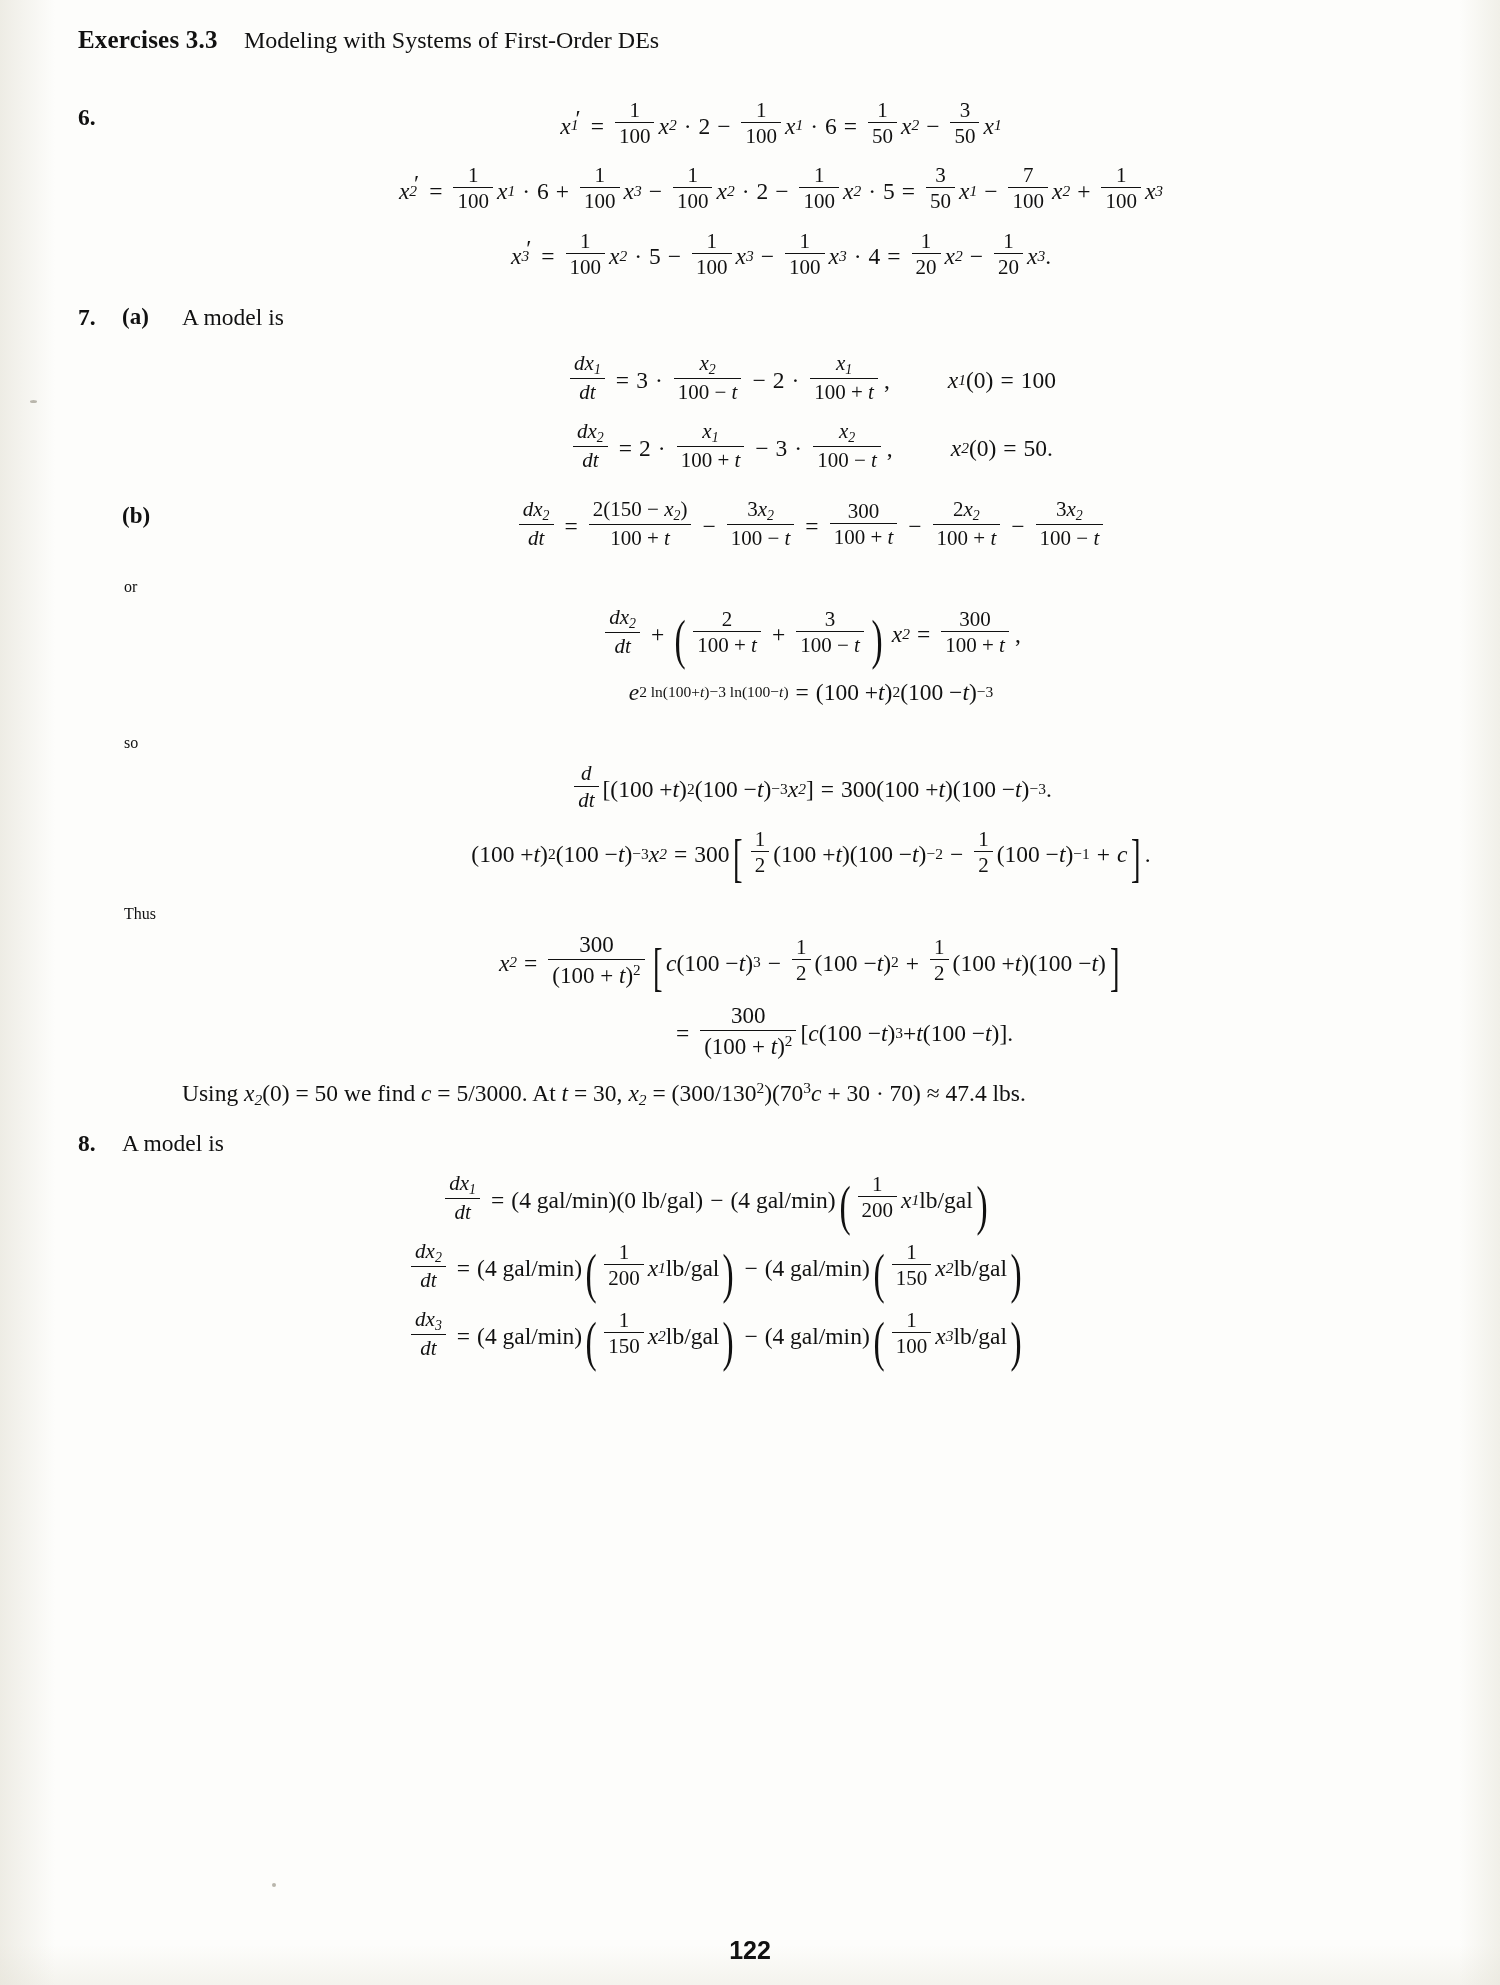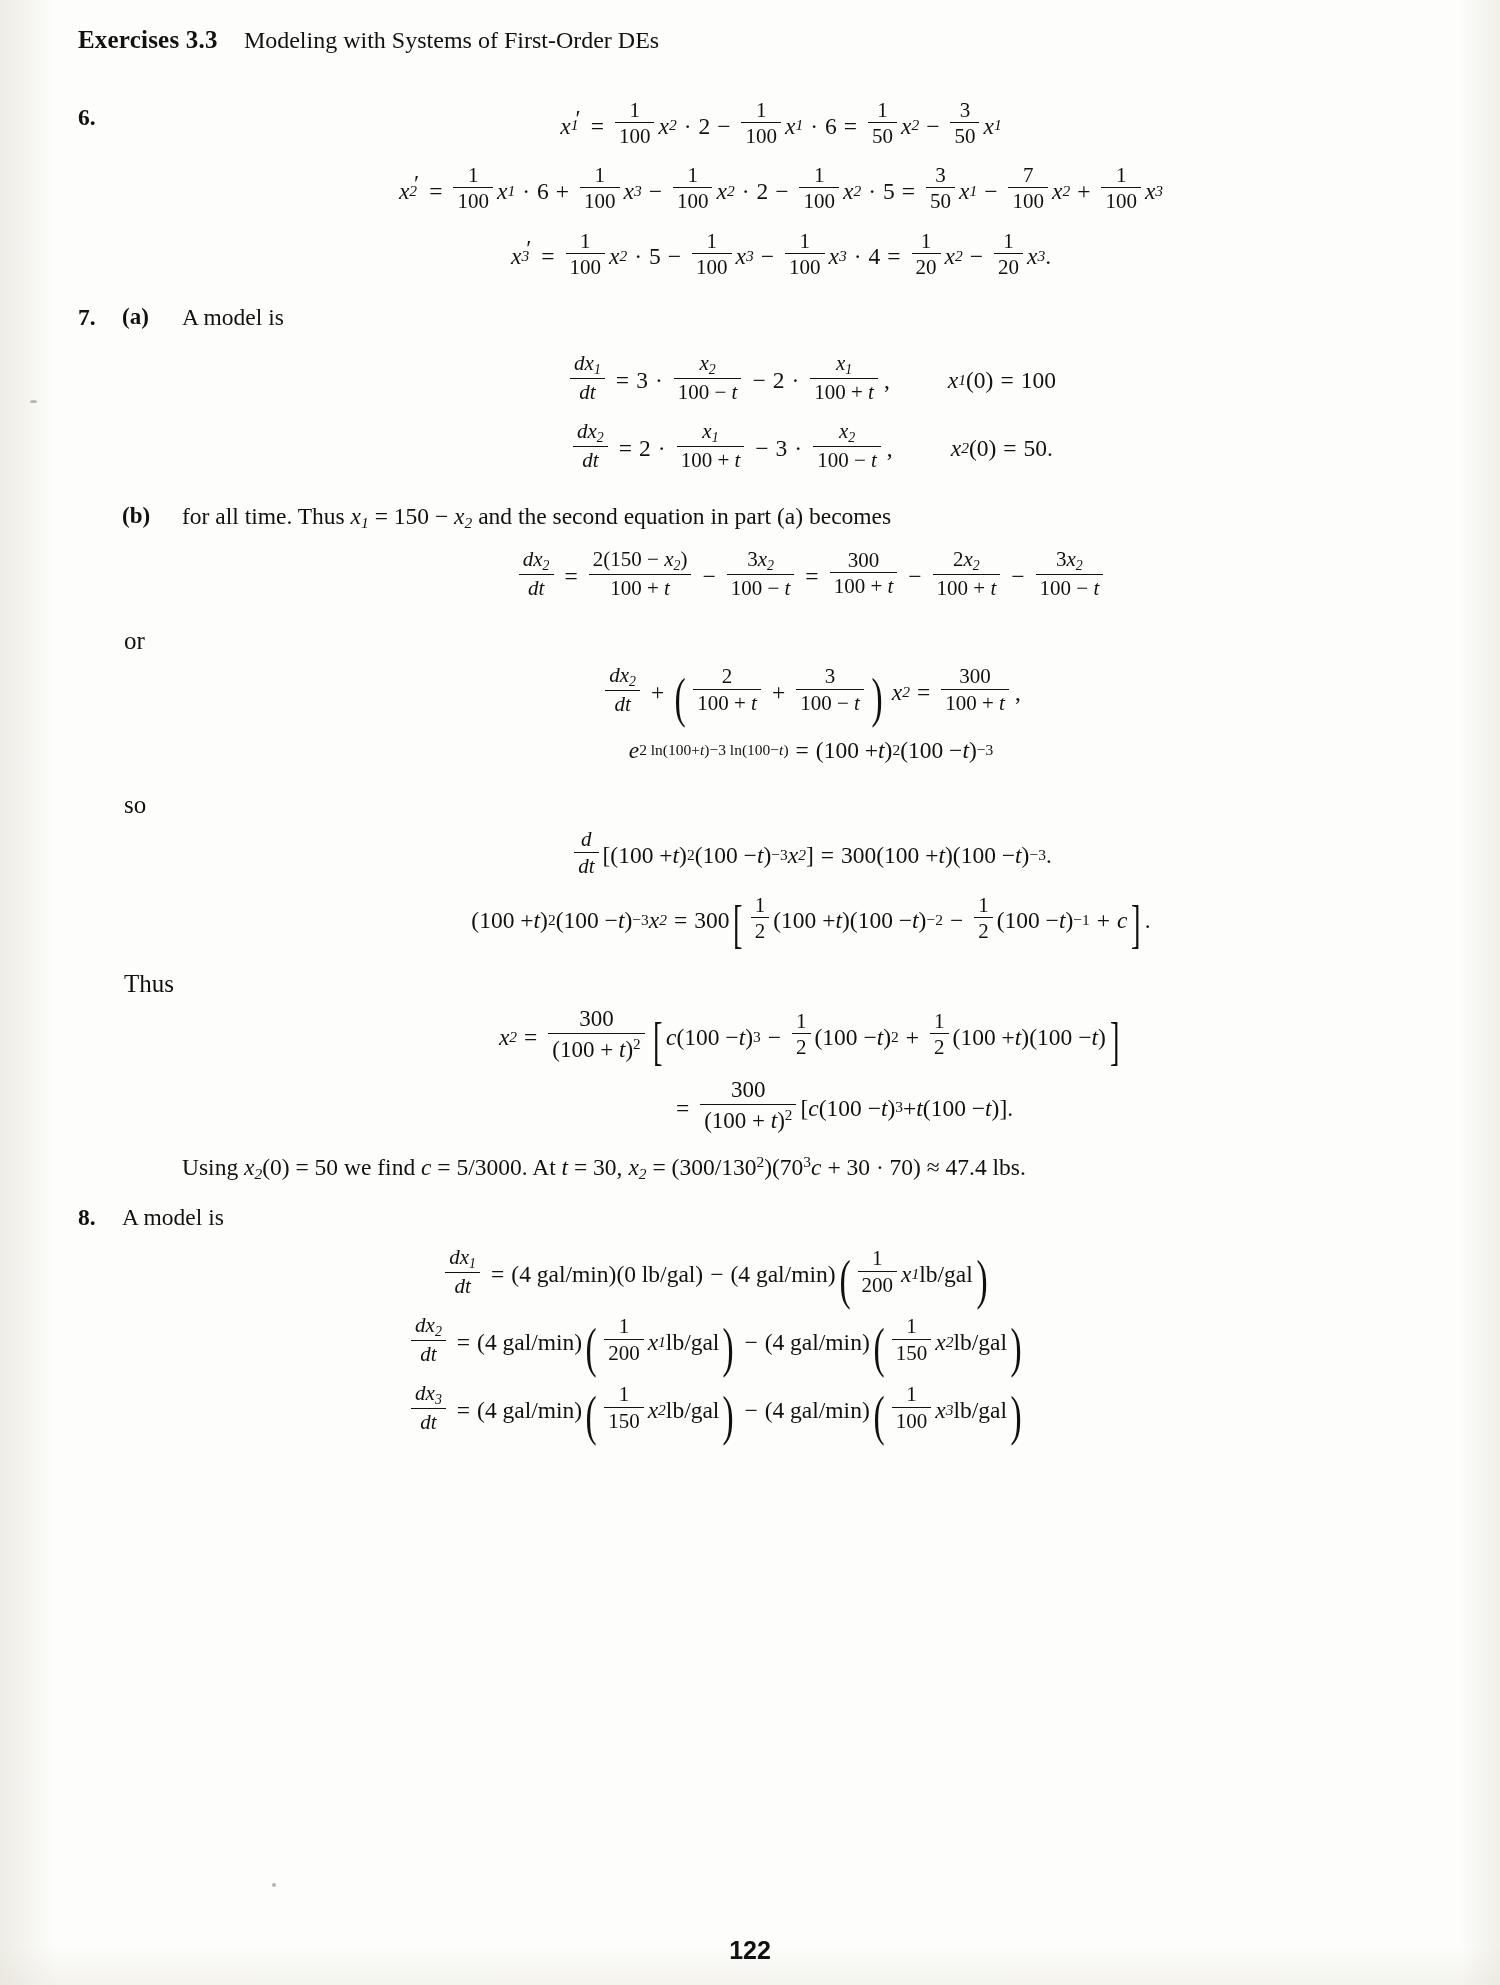--- a/index.html
+++ b/index.html
@@ -82,21 +82,21 @@
   .textline {
     font-size: 23.5px;
     line-height: 1.5;
   }
   .eqline {
     text-align: center;
     margin: 14px 0;
   }
   .lbl-left {
     display: inline-block;
-    font-size: 25px;
+    font-size: 16px;
     margin: 6px 0 0 6px;
   }
   
   .m { font-style: italic; font-family: "Liberation Serif", serif; }
   .mr { font-style: normal; }
   .frac {
     display: inline-block;
     vertical-align: middle;
     text-align: center;
     margin: 0 4px;
@@ -371,23 +371,20 @@
             <span class="m">x</span><sub>2</sub>(0) <span class="op">=</span> <span class="mr">50.</span>
           </span>
         </div>
       </div>
     </div>
 
     <div class="sub" style="margin-top:24px;">
       <div class="sublabel" style="left:44px;">(b)</div>
       <div class="subbody">
 
-        <div class="textline">
-          for all time. Thus <span class="m">x</span><sub>1</sub> = 150 − <span class="m">x</span><sub>2</sub> and the second equation in part (a) becomes
-        </div>
 
         <div class="eqline">
           <span class="eqrow">
             <span class="frac">
                 <span class="nu"><span class="m">dx</span><sub>2</sub></span>
                 <span class="de"><span class="m">dt</span></span>
               </span>
             <span class="op">=</span>
             <span class="frac">
                 <span class="nu">2(150 − <span class="m">x</span><sub>2</sub>)</span>

